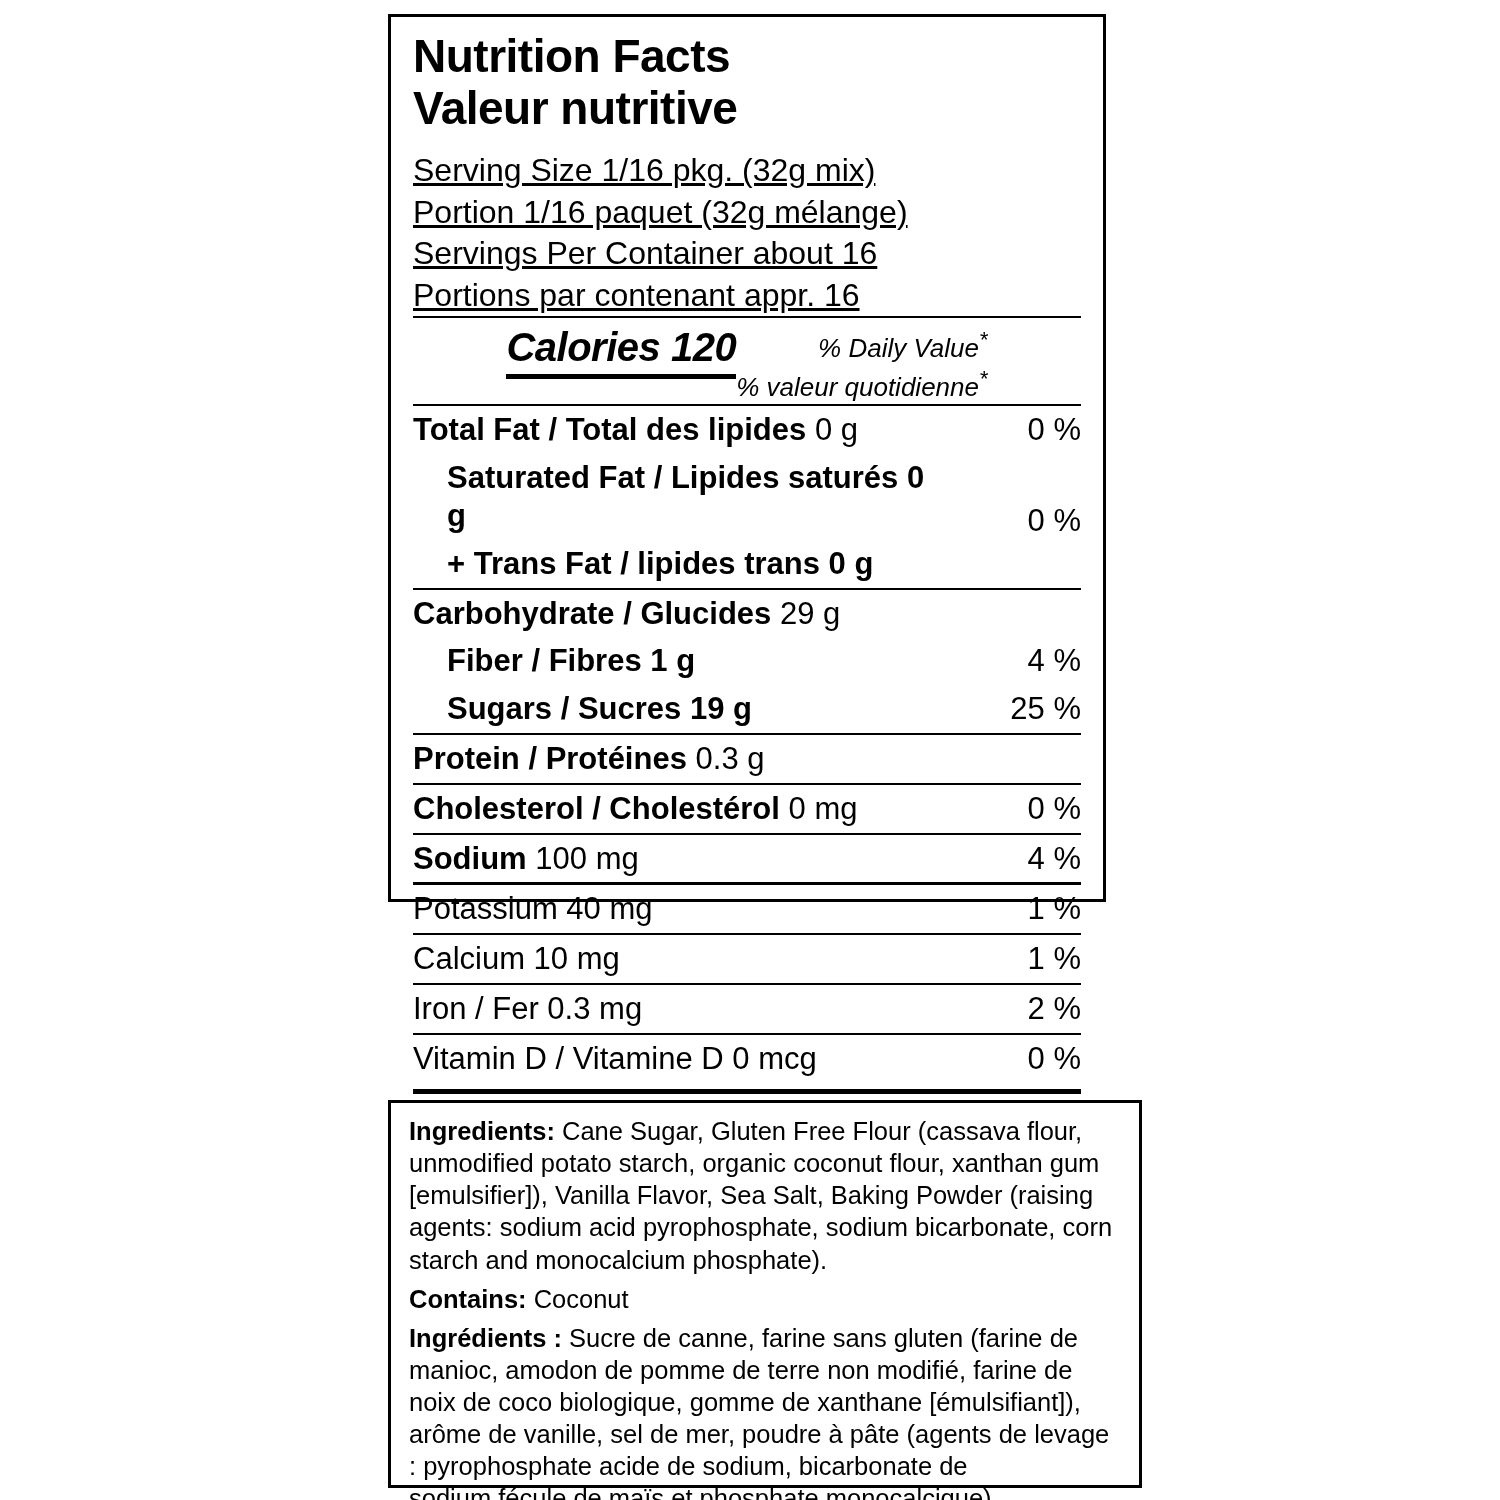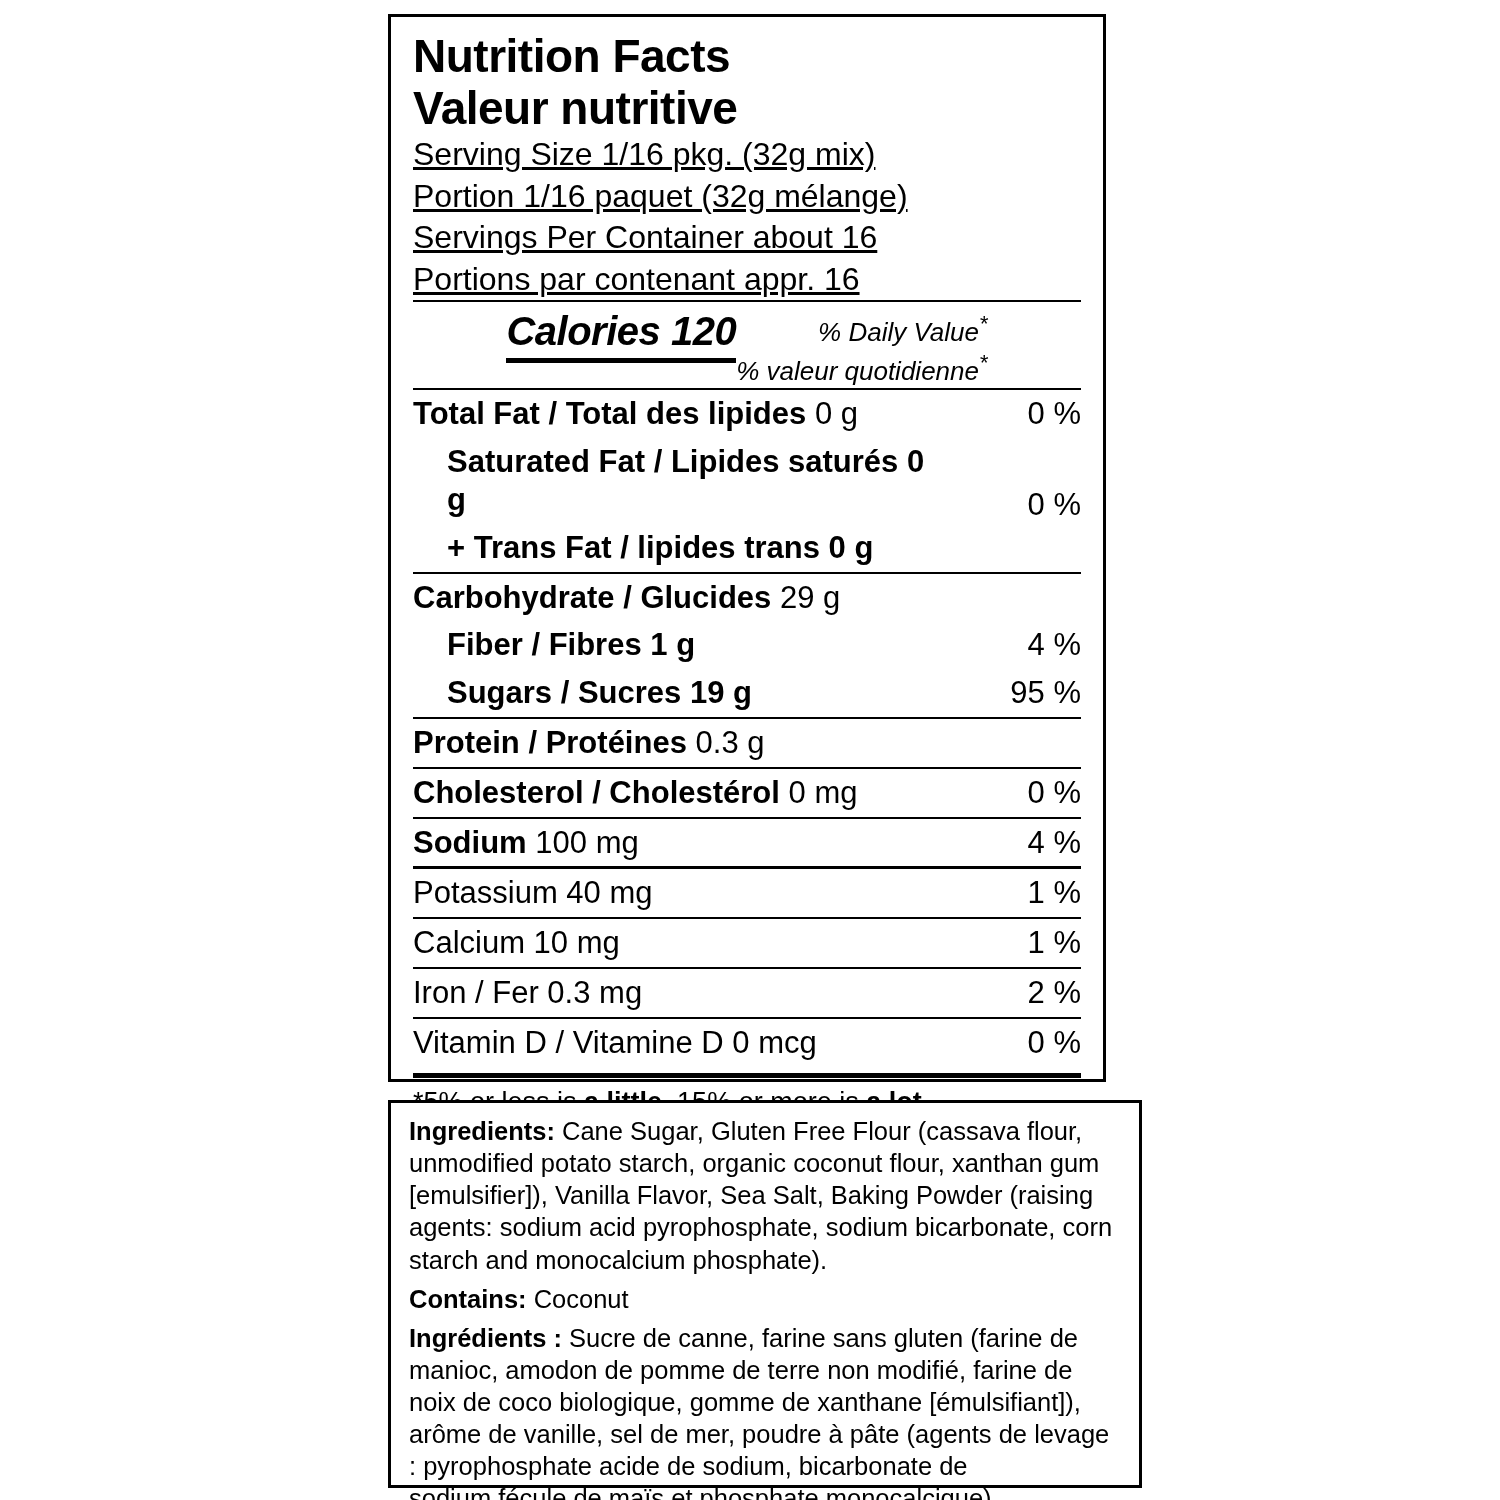--- a/index.html
+++ b/index.html
@@ -21,36 +21,36 @@
     border: 3px solid #000;
     background: #fff;
     box-sizing: border-box;
   }
 
   
   #nutrition-panel {
     left: 388px;
     top: 14px;
     width: 718px;
-    height: 1068px;
+    height: 888px;
     padding: 14px 22px 10px 22px;
   }
 
   .nf-title {
     font-size: 46px;
     font-weight: bold;
     line-height: 1.12;
     letter-spacing: -0.5px;
   }
   .nf-title-fr {
     font-size: 46px;
     font-weight: bold;
     line-height: 1.12;
     letter-spacing: -0.5px;
-    margin-bottom: 0;
+    margin-bottom: 16px;
   }
   .serving-line {
     font-size: 32px;
     line-height: 1.30;
     white-space: nowrap;
     text-decoration: underline;
   }
 
   .rule-thick {
     border-bottom: 5px solid #000;
@@ -170,21 +170,21 @@
     <tr class="topline">
       <td><span class="b">Carbohydrate / Glucides</span> <span>29 g</span></td>
       <td class="val"></td>
     </tr>
     <tr>
       <td class="indent"><span>Fiber / Fibres</span> <span>1 g</span></td>
       <td class="val">4 %</td>
     </tr>
     <tr>
       <td class="indent"><span>Sugars / Sucres</span> <span>19 g</span></td>
-      <td class="val">95 %</td>
+      <td class="val">25 %</td>
     </tr>
     <tr class="topline">
       <td><span class="b">Protein / Protéines</span> <span>0.3 g</span></td>
       <td class="val"></td>
     </tr>
     <tr class="topline">
       <td><span class="b">Cholesterol / Cholestérol</span> <span>0 mg</span></td>
       <td class="val">0 %</td>
     </tr>
     <tr class="topline">

